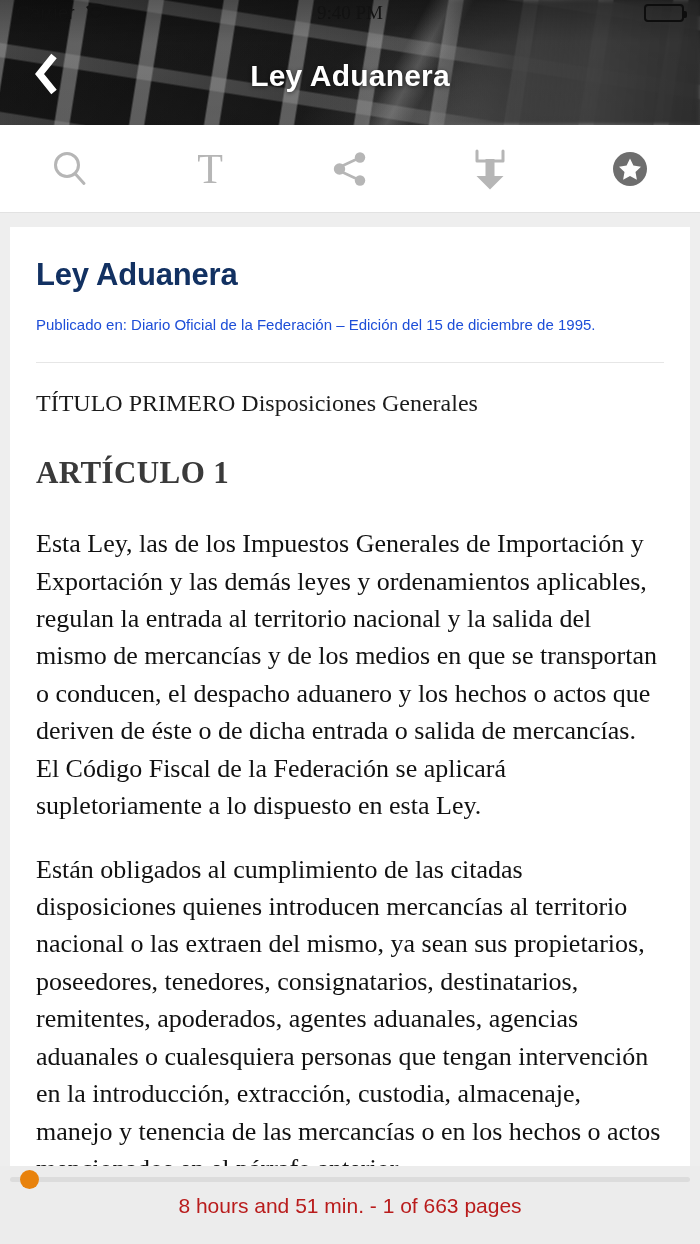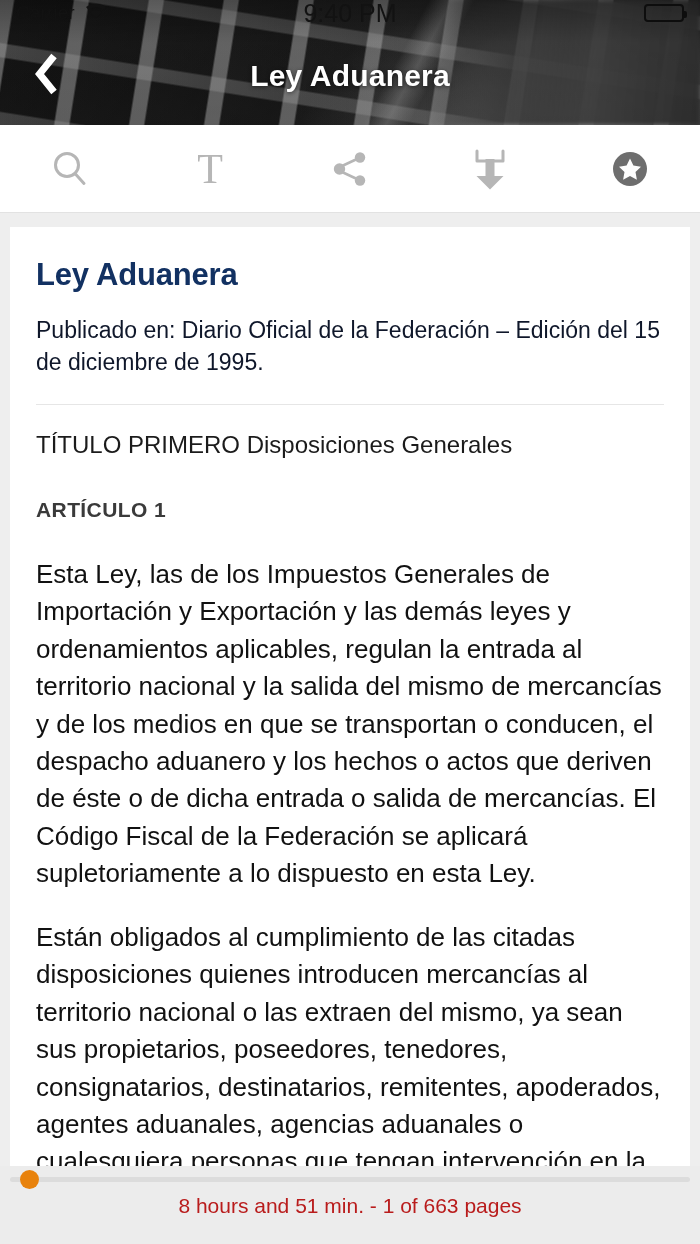--- a/index.html
+++ b/index.html
@@ -59,21 +59,21 @@
     position:absolute; top:0; left:0; right:0; height:26px;
     display:flex; align-items:center; z-index:6;
     padding:0 16px;
     color:#121212;
     font-size:19px;
   }
   .sb-left { display:flex; align-items:center; gap:9px; }
   .sb-carrier { letter-spacing:.1px; }
   .sb-center {
     position:absolute; left:0; right:0; text-align:center;
-    font-size:25px; font-weight:400; pointer-events:none;
+    font-size:19px; font-weight:400; pointer-events:none;font-family:Liberation Serif, serif;
   }
   .sb-right { margin-left:auto; display:flex; align-items:center; z-index:2; }
   .battery {
     width:40px; height:18px;
     border:2px solid #0d0d0d; border-radius:4px;
     position:relative; padding:2px;
   }
   .battery::after {
     content:""; position:absolute; right:-5px; top:5px;
     width:3px; height:7px; background:#0d0d0d; border-radius:0 2px 2px 0;
@@ -130,35 +130,35 @@
     overflow:hidden;
   }
   .doc-title {
     color:#123162;
     font-size:31px;
     font-weight:700;
     letter-spacing:-.2px;
     margin-bottom:22px;
   }
   .doc-sub {
-    font-size:23px;
-    color:#0f172a;
+    font-size:15px;
+    color:#1d4ed8;
     line-height:1.38;
     margin-bottom:26px;
   }
   .divider {
     height:1px; background:#e6e6e6; margin:0 0 24px 0;
   }
-  .serif { font-family:Liberation Sans, sans-serif; }
+  .serif { font-family:Liberation Serif, serif; }
   .sec-line {
     font-size:24px; color:#1b1b1b; line-height:1.35;
     margin-bottom:26px;
   }
   .article-head {
-    font-size:21px; font-weight:700; color:#3a3a3a;
+    font-size:31px; font-weight:700; color:#3a3a3a;
     letter-spacing:.4px;
     margin:36px 0 34px 0;
   }
   .para {
     font-size:26px; color:#111; line-height:1.44;
     margin-bottom:26px;
     text-align:left;
   }
 
   

